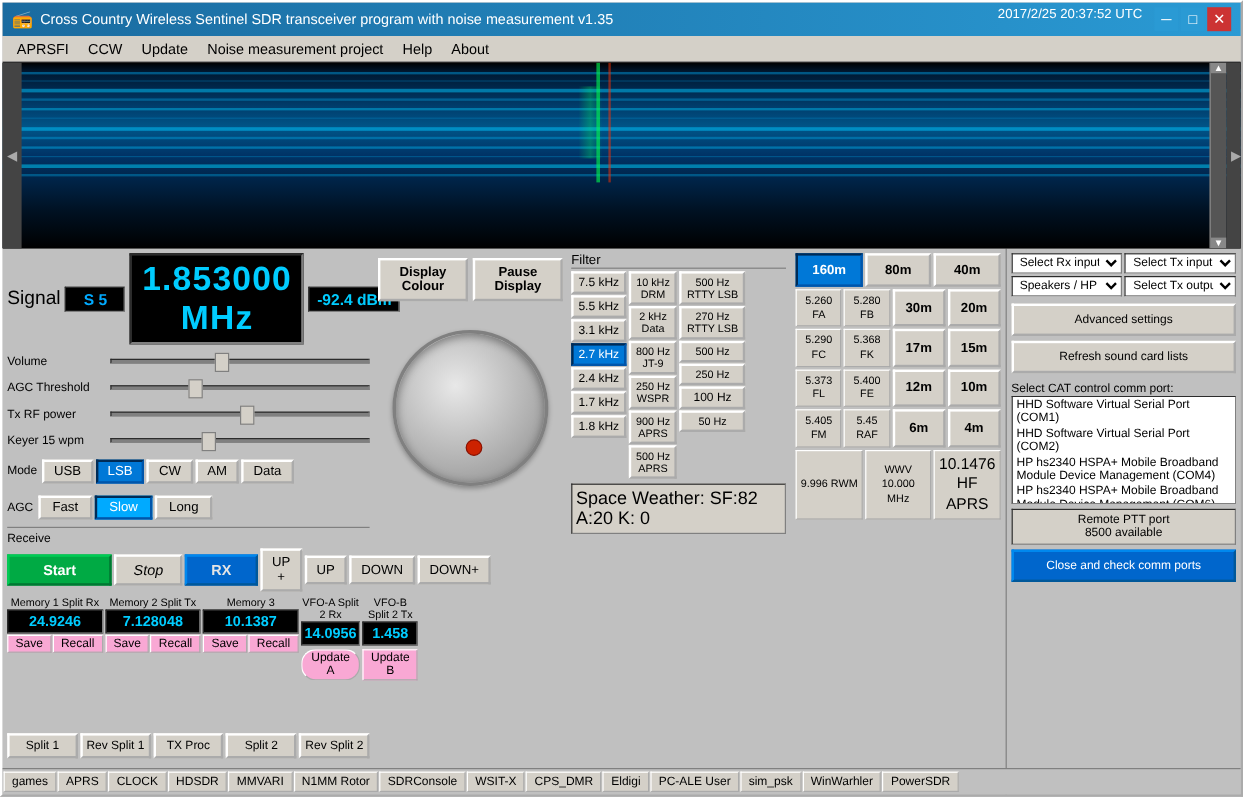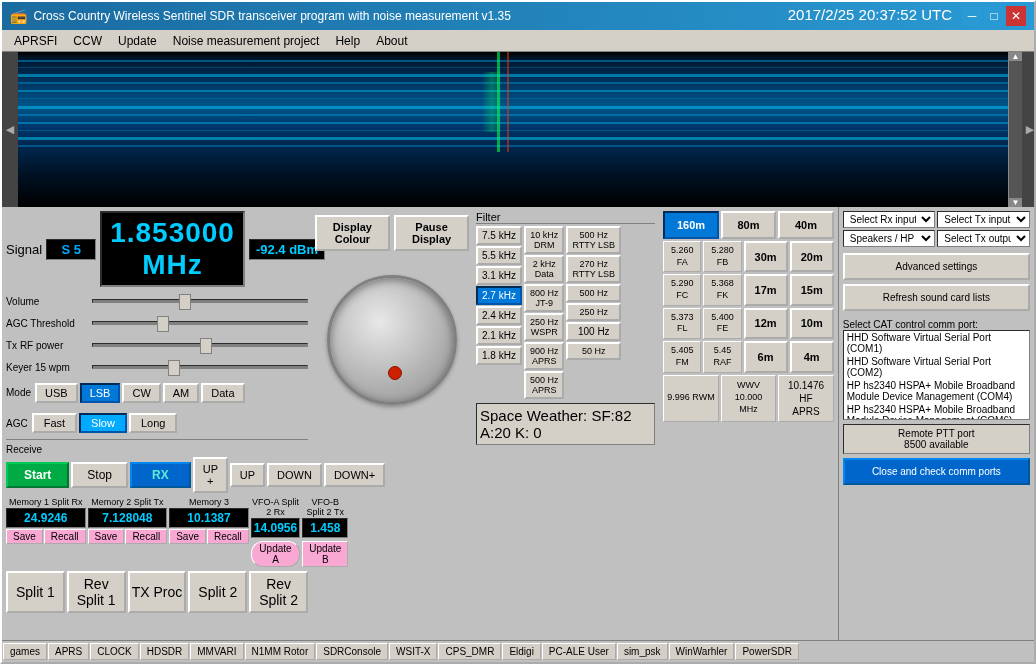--- a/index.html
+++ b/index.html
@@ -196,35 +196,36 @@
       border: 1px solid #881100;
     }
     
     .receive-section { border-top: 1px solid #808080; padding-top: 4px; }
     .receive-label { font-size: 10px; color: #000; margin-bottom: 2px; }
     .receive-btns { display: flex; gap: 2px; align-items: center; }
     .start-btn {
       background: #00aa44;
       color: white;
       border: 2px outset #00cc55;
-      padding: 4px 16px;
+      padding: 4px 28px;
       font-size: 12px;
       cursor: pointer;
       font-weight: bold;
     }
     .stop-btn {
       background: #d4d0c8;
       border: 2px outset #ffffff;
       padding: 4px 14px;
       font-size: 12px;
       cursor: pointer;
+      font-style: italic;
     }
     .rx-btn {
       background: #0066cc;
-      color: #5eead4;
+      color: #e5e5e5;
       border: 2px outset #0088ee;
       padding: 4px 20px;
       font-size: 12px;
       cursor: pointer;
       font-weight: bold;
     }
     .nav-btn {
       background: #d4d0c8;
       border: 2px outset #ffffff;
       padding: 4px 8px;
@@ -252,24 +253,25 @@
       font-size: 10px;
       cursor: pointer;
       flex: 1;
     }
     
     .bottom-btns { display: flex; gap: 2px; margin-top: 2px; }
     .bottom-btn {
       background: #d4d0c8;
       border: 2px outset #ffffff;
       padding: 3px 0;
-      font-size: 14px;
+      font-size: 10px;
       cursor: pointer;
       flex: 1;
       text-align: center;
+      margin-top: 40px;
     }
     .filter-header {
       font-size: 11px;
       color: #000;
       margin-bottom: 2px;
       border-bottom: 1px solid #808080;
     }
     .filter-btn {
       background: #d4d0c8;
       border: 2px outset #ffffff;
@@ -414,21 +416,21 @@
 <body>
 
 <div class="window-wrapper">
 
   <div class="title-bar">
     <div class="title-bar-left">
       <span style="font-size:14px;">📻</span>
       <span>Cross Country Wireless Sentinel SDR transceiver program with noise measurement v1.35</span>
     </div>
     <div class="title-bar-right">
-      <span style="font-size:15px; margin-right:8px;">2017/2/25 20:37:52 UTC</span>
+      <span style="font-size:11px; margin-right:8px;">2017/2/25 20:37:52 UTC</span>
       <button class="title-btn">─</button>
       <button class="title-btn">□</button>
       <button class="title-btn" style="background:#cc3333;">✕</button>
     </div>
   </div>
 
   <div class="menu-bar">
     <span class="menu-item">APRSFI</span>
     <span class="menu-item">CCW</span>
     <span class="menu-item">Update</span>
@@ -471,21 +473,21 @@
         </div>
       </div>
 
     </div>
 
     <div class="panels-row">
 
       <div class="left-panel">
 
         <div class="signal-display">
-          <span style="font-size:13px;">Signal</span>
+          <span style="font-size:16px;">Signal</span>
           <div class="signal-meter">S 5</div>
           <div class="freq-display">1.853000 MHz</div>
           <div class="dbm-display">-92.4  dBm</div>
         </div>
 
         <div class="slider-row">
           <span class="slider-label">Volume</span>
           <div class="slider-track">
             <div class="slider-thumb" style="left:40%;"></div>
           </div>
@@ -609,21 +611,21 @@
           <span>Filter</span>
         </div>
         <div style="display:flex;gap:2px;">
 
           <div style="display:flex;flex-direction:column;gap:1px;">
             <button class="filter-btn">7.5 kHz</button>
             <button class="filter-btn">5.5 kHz</button>
             <button class="filter-btn">3.1 kHz</button>
             <button class="filter-btn active">2.7 kHz</button>
             <button class="filter-btn">2.4 kHz</button>
-            <button class="filter-btn">2.1 kHz</button>
+            <button class="filter-btn">1.7 kHz</button>
             <button class="filter-btn">1.8 kHz</button>
           </div>
 
           <div style="display:flex;flex-direction:column;gap:1px;">
             <button class="filter-btn" style="font-size:9px;">10 kHz<br>DRM</button>
             <button class="filter-btn" style="font-size:9px;">2 kHz<br>Data</button>
             <button class="filter-btn" style="font-size:9px;">800 Hz<br>JT-9</button>
             <button class="filter-btn" style="font-size:9px;">250 Hz<br>WSPR</button>
             <button class="filter-btn" style="font-size:9px;">900 Hz<br>APRS</button>
             <button class="filter-btn" style="font-size:9px;">500 Hz<br>APRS</button>
@@ -673,21 +675,21 @@
         <div style="display:flex;gap:2px;">
           <button class="freq-btn">5.405<br>FM</button>
           <button class="freq-btn">5.45<br>RAF</button>
           <button class="band-btn">6m</button>
           <button class="band-btn">4m</button>
         </div>
 
         <div style="display:flex;gap:2px;">
           <button class="freq-btn" style="flex:1;">9.996 RWM</button>
           <button class="freq-btn" style="flex:1;font-size:9px;">WWV 10.000<br>MHz</button>
-          <button class="freq-btn" style="flex:1;font-size:10px;">10.1476 HF<br>APRS</button>
+          <button class="freq-btn" style="flex:1;font-size:13px;">10.1476 HF<br>APRS</button>
         </div>
       </div>
 
       <div class="right-panel">
 
         <div>
           <div style="display:flex;gap:2px;margin-bottom:2px;">
             <select class="sc-select" style="flex:1;">
               <option>Select Rx input sound card</option>
             </select>

